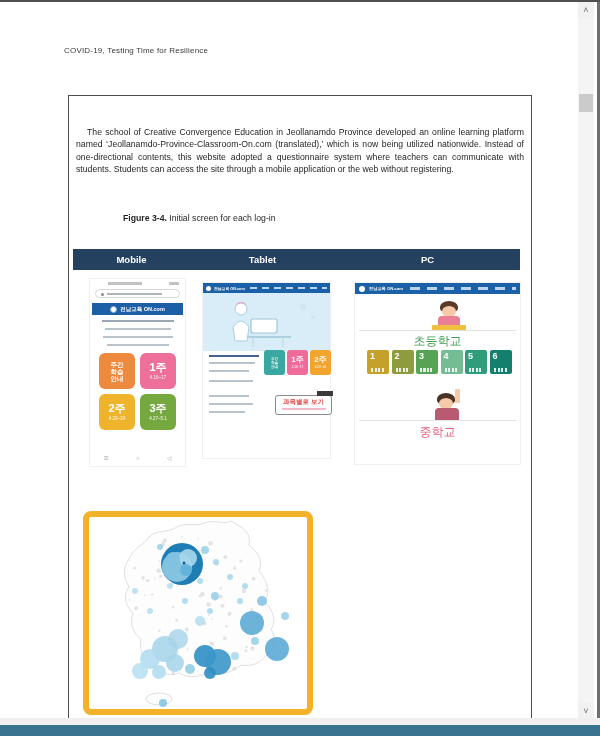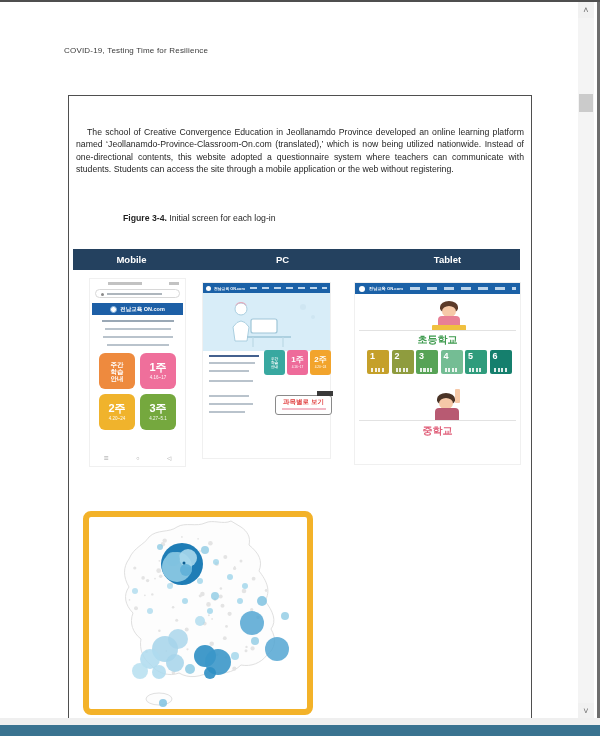--- a/index.html
+++ b/index.html
@@ -75,21 +75,21 @@
   .t-badge { position:absolute; right:-2px; top:-5px; width:16px; height:5px; background:#3a3a3a; }
 
   
   .pc-shot { position:absolute; left:282px; top:11px; width:165px; height:181px; background:#fff; box-shadow:0 0 0 1px #f0f0f0; }
   .p-nav { position:absolute; top:0; left:0; width:100%; height:11px; background:#1b61a7; display:flex; align-items:center; padding:0 4px; gap:4px; }
   .p-logo-dot { width:6px; height:6px; border-radius:50%; background:#fff; flex:none; }
   .p-logo-text { color:#fff; font-size:4.2px; font-weight:bold; white-space:nowrap; }
   .p-menu { flex:1; height:2.5px; margin-left:3px;
             background:repeating-linear-gradient(90deg,#bcd4ea 0 10px,transparent 10px 17px); }
   .p-divider { position:absolute; left:4px; right:4px; height:1px; background:#e2e2e2; }
-  .p-label { position:absolute; width:100%; text-align:center; font-weight:bold; font-size:10px; }
+  .p-label { position:absolute; width:100%; text-align:center; font-weight:normal; font-size:12px; }
   .p-grades { position:absolute; top:67px; left:12px; display:flex; gap:2.5px; }
   .p-grade { width:22px; height:24px; border-radius:2px; color:#fff; position:relative; }
   .p-grade .num { position:absolute; top:1px; left:3px; font-size:9px; font-weight:bold; }
   .p-grade .mini { position:absolute; bottom:2px; left:50%; transform:translateX(-50%); width:14px; height:4px;
                    background:repeating-linear-gradient(90deg,rgba(255,255,255,.85) 0 2px,transparent 2px 3.5px); }
   .kid { position:absolute; }
   .kid .head { position:absolute; border-radius:50%; }
   .kid .hair { position:absolute; border-radius:50% 50% 40% 40%; }
   .kid .body { position:absolute; border-radius:4px 4px 0 0; }
   .kid .desk { position:absolute; border-radius:1px; }
@@ -111,22 +111,22 @@
 
 
     <div class="case-para">The school of Creative Convergence Education in Jeollanamdo Province developed an online learning platform named ‘Jeollanamdo-Province-Classroom-On.com (translated),’ which is now being utilized nationwide. Instead of one-directional contents, this website adopted a questionnaire system where teachers can communicate with students. Students can access the site through a mobile application or the web without registering.</div>
 
     <div class="fig-caption fig34">
       <b>Figure 3-4.</b><span> Initial screen for each log-in</span>
     </div>
 
     <div class="device-header" style="background: rgb(36, 65, 95);">
       <div class="dh-col dh-mobile">Mobile</div>
+      <div class="dh-col dh-tablet">Tablet</div>
       <div class="dh-col dh-pc">PC</div>
-      <div class="dh-col dh-tablet">Tablet</div>
     </div>
 
     <div class="shots">
 
       <div class="mobile-shot">
         <div class="m-status"></div>
         <div class="m-status2"></div>
         <div class="m-url">
           <div class="m-url-dot"></div>
           <div class="m-url-line"></div>

